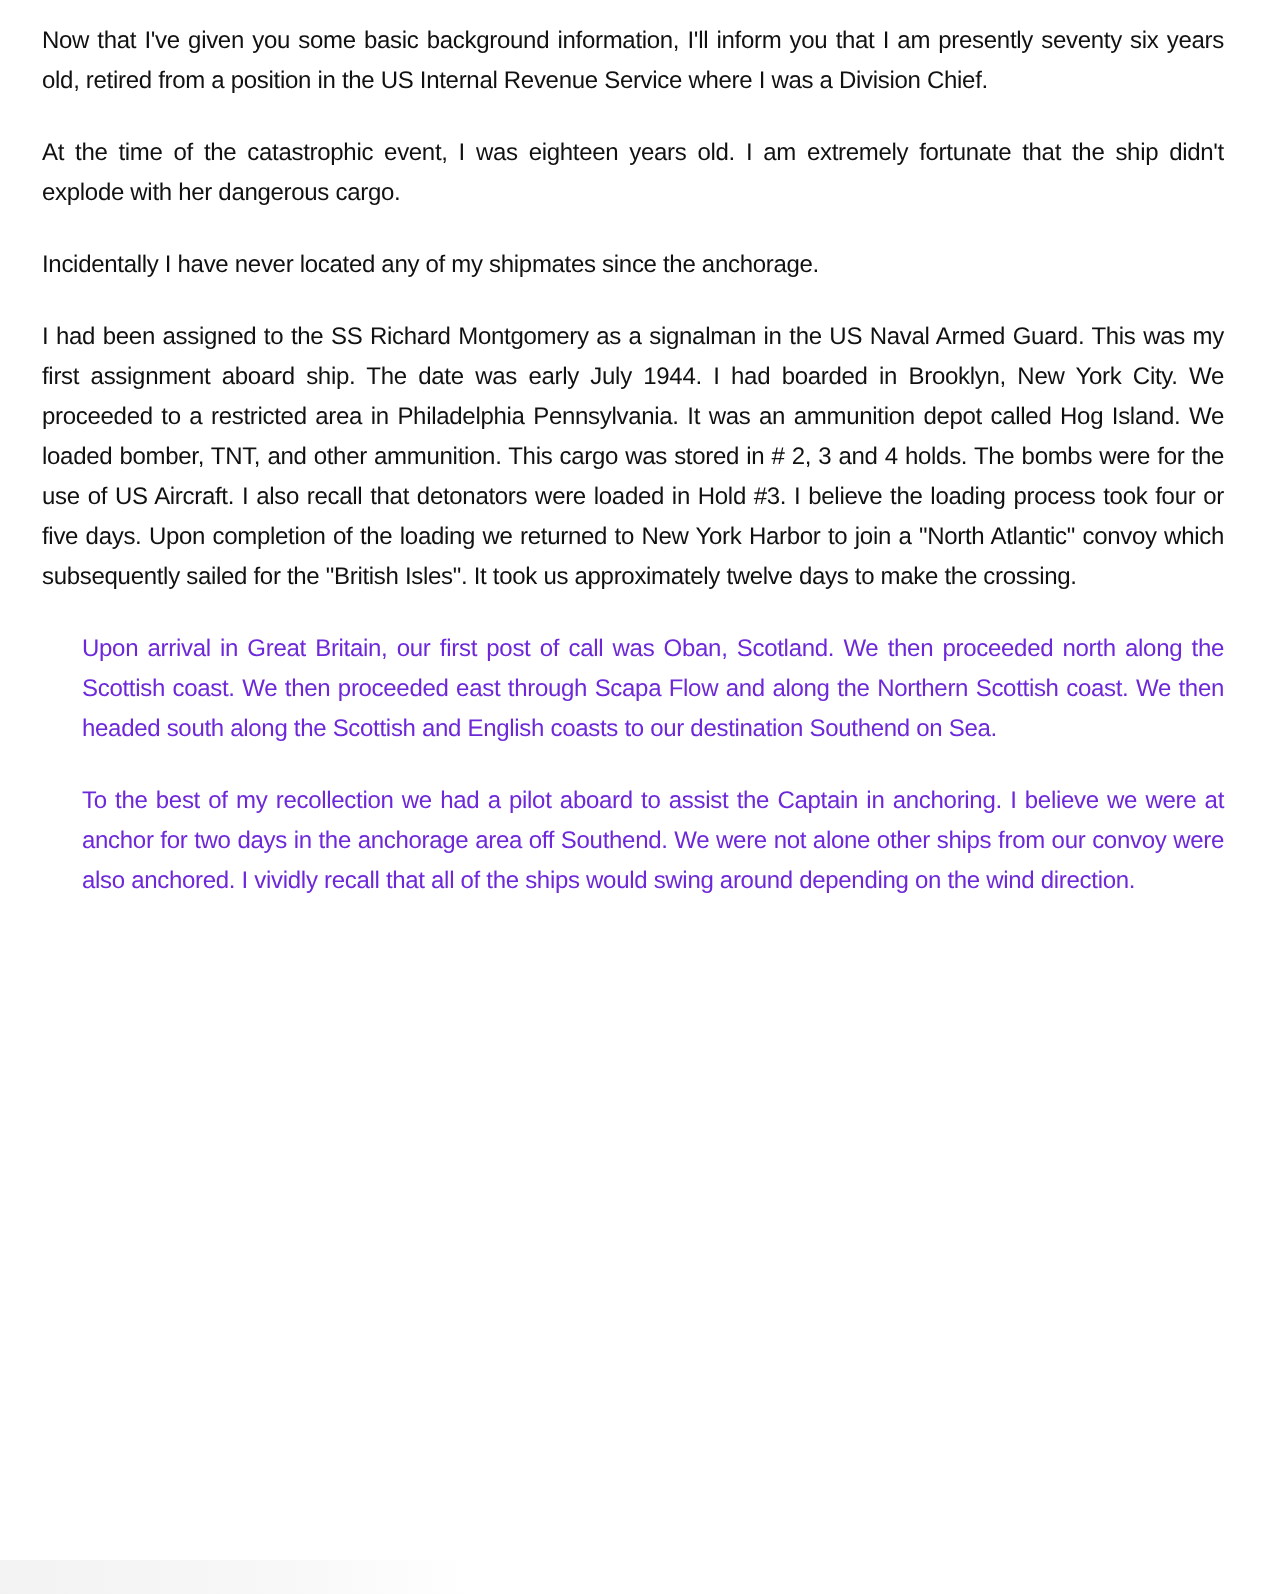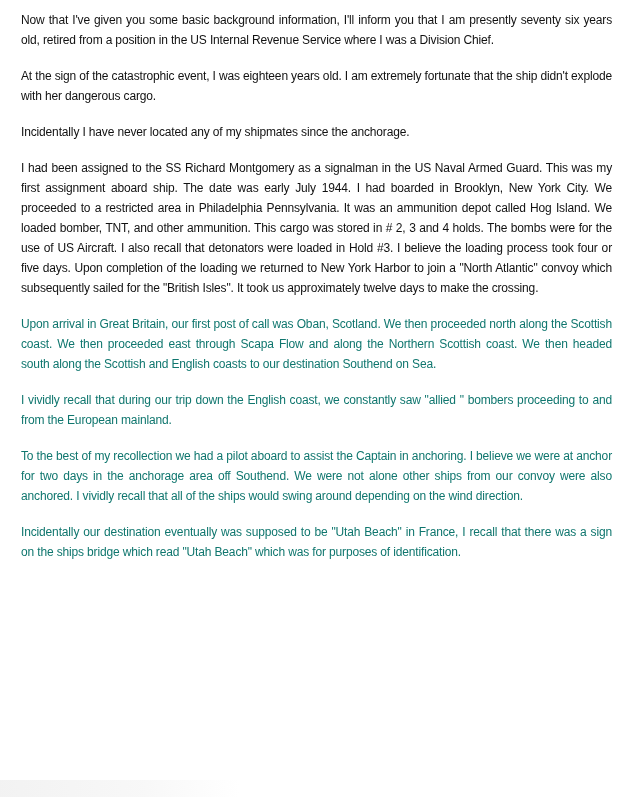--- a/index.html
+++ b/index.html
@@ -23,42 +23,41 @@
       line-height: 20px;
       color: #111111;
       letter-spacing: -0.15px;
     }
     .para {
       margin: 0 0 16px 0;
       text-align: justify;
       text-align-last: left;
     }
     .para.dark {
-      color: #0f766e;
+      color: #6d28d9;
       font-weight: 500;
+      margin-left: 20px;
     }
     .para.p7 { margin-bottom: 16px; }
     .para.p8 { margin-bottom: 16px; }
     .smudge {
       position: absolute;
       left: 0;
       top: 780px;
       width: 240px;
       height: 17px;
       background: linear-gradient(to right, #efefef, #f6f6f6 60%, rgba(255,255,255,0));
       opacity: 0.8;
     }
   </style>
 </head>
 <body>
 
 <div class="page">
   <p class="para">Now that I've given you some basic background information, I'll inform you that I am presently seventy six years old, retired from a position in the US Internal Revenue Service where I was a Division Chief.</p>
-  <p class="para">At the sign of the catastrophic event, I was eighteen years old.  I am extremely fortunate that the ship didn't explode with her dangerous cargo.</p>
+  <p class="para">At the time of the catastrophic event, I was eighteen years old.  I am extremely fortunate that the ship didn't explode with her dangerous cargo.</p>
   <p class="para">Incidentally I have never located any of my shipmates since the anchorage.</p>
   <p class="para">I had been assigned to the SS Richard Montgomery as a signalman in the US Naval Armed Guard.  This was my first assignment aboard ship.  The date was early July 1944.  I had boarded in Brooklyn, New York City.  We proceeded to a restricted area in Philadelphia Pennsylvania.  It was an ammunition depot called Hog Island.  We loaded bomber, TNT, and other ammunition.  This cargo was stored in # 2, 3 and 4 holds.  The bombs were for the use of US Aircraft.  I also recall that detonators were loaded in Hold #3.  I believe the loading process took four or five days.  Upon completion of the loading we returned to New York Harbor to join a "North Atlantic" convoy which subsequently sailed for the "British Isles".  It took us approximately twelve days to make the crossing.</p>
   <p class="para dark">Upon arrival in Great Britain, our first post of call was Oban, Scotland.  We then proceeded north along the Scottish coast.  We then proceeded east through Scapa Flow and along the Northern Scottish coast.  We then headed south along the Scottish and English coasts to our destination Southend on Sea.</p>
-  <p class="para dark p7">I vividly recall that during our trip down the English coast, we constantly saw "allied " bombers proceeding to and from the European mainland.</p>
   <p class="para dark p8">To the best of my recollection we had a pilot aboard to assist the Captain in anchoring.  I believe we were at anchor for two days in the anchorage area off Southend.  We were not alone other ships from our convoy were also anchored. I vividly recall that all of the ships would swing around depending on the wind direction.</p>
-  <p class="para dark">Incidentally our destination eventually was supposed to be "Utah Beach" in France, I recall that there was a sign on the ships bridge which read "Utah Beach" which was for purposes of identification.</p>
 </div>
 
 <div class="smudge"></div>
 
 </body></html>

